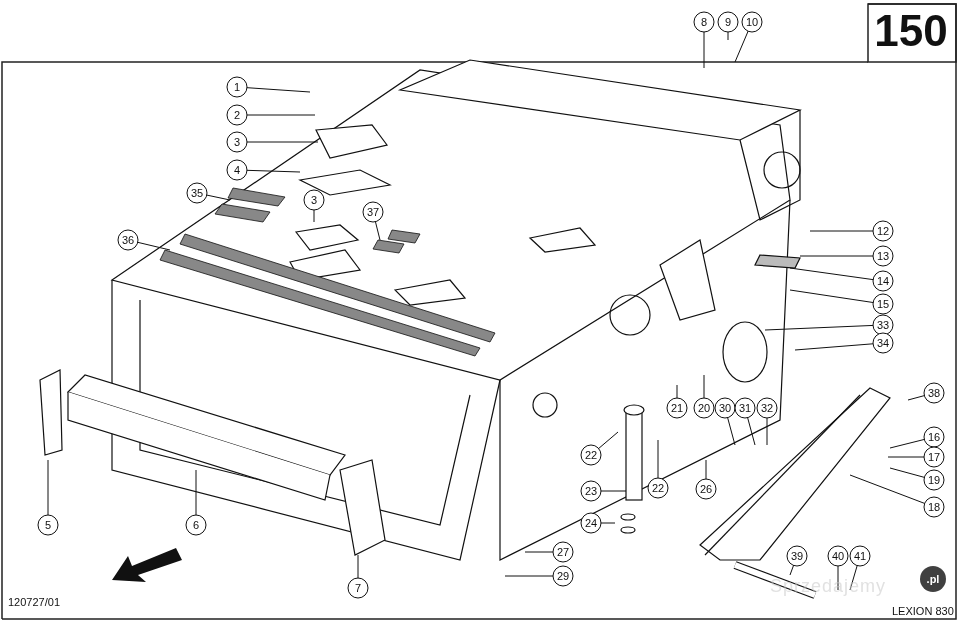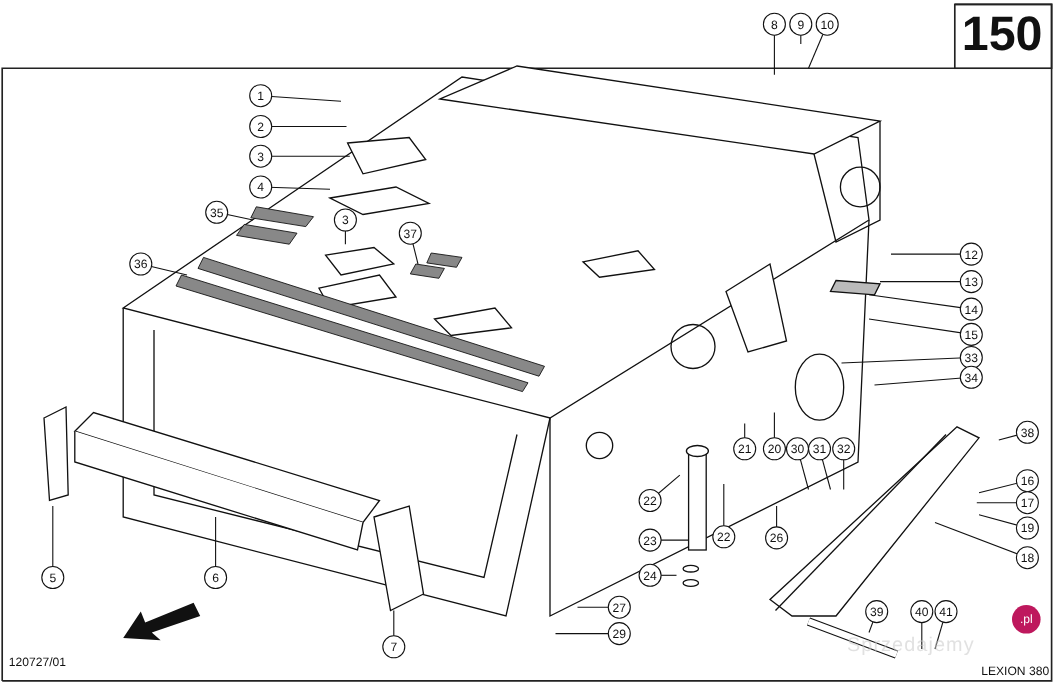--- a/index.html
+++ b/index.html
@@ -4,21 +4,21 @@
 <style>
   html,body{margin:0;padding:0;background:#fff;}
   body{width:960px;height:621px;position:relative;overflow:hidden;font-family:"Liberation Sans",sans-serif;}
   #frame{position:absolute;left:0;top:0;width:960px;height:621px;}
   .page-num{position:absolute;left:868px;top:6px;width:86px;height:50px;font-weight:bold;font-size:44px;color:#111;display:flex;align-items:center;justify-content:center;}
   .ref-left{position:absolute;left:8px;top:596px;font-size:11px;color:#111;}
   .ref-right1{position:absolute;left:900px;top:592px;font-size:11px;color:#111;margin-top:32px;}
   .ref-right2{position:absolute;left:892px;top:605px;font-size:11px;color:#111;}
   .callout text{font-family:"Liberation Sans",sans-serif;font-size:11px;fill:#111;}
   .wm{position:absolute;left:770px;top:576px;font-size:18px;font-weight:normal;color:rgba(200,200,200,0.55);letter-spacing:1px;}
-  .wm-badge{position:absolute;left:920px;top:550px;width:26px;height:26px;border-radius:50%;background:#be185d;color:#fff;font-size:11px;font-weight:normal;display:flex;align-items:center;justify-content:center;}
+  .wm-badge{position:absolute;left:920px;top:566px;width:26px;height:26px;border-radius:50%;background:#404040;color:#fff;font-size:11px;font-weight:bold;display:flex;align-items:center;justify-content:center;}
 </style>
 </head>
 <body>
 
 <svg id="frame" width="960" height="621" viewBox="0 0 960 621">
 
   <path d="M2 619 L2 62 L868 62 M868 4 L956 4 L956 619 L2 619" fill="none" stroke="#222" stroke-width="1.5"></path>
   <rect x="868" y="4" width="88" height="58" fill="none" stroke="#222" stroke-width="1.5"></rect>
 
   <g fill="none" stroke="#111" stroke-width="1.2">
@@ -200,15 +200,15 @@
       <text x="838" y="560" text-anchor="middle" stroke="none">40</text>
       <line x1="860" y1="556" x2="850" y2="590"></line>
       <circle cx="860" cy="556" r="10" fill="#fff"></circle>
       <text x="860" y="560" text-anchor="middle" stroke="none">41</text>
     </g>
 </svg>
 
 <div class="page-num">150</div>
 <div class="ref-left">120727/01</div>
 <div class="ref-right1">11204z00</div>
-<div class="ref-right2">LEXION 380</div>
+<div class="ref-right2">LEXION 830</div>
 <div class="wm">Sprzedajemy</div>
 <div class="wm-badge">.pl</div>
 
 </body></html>

